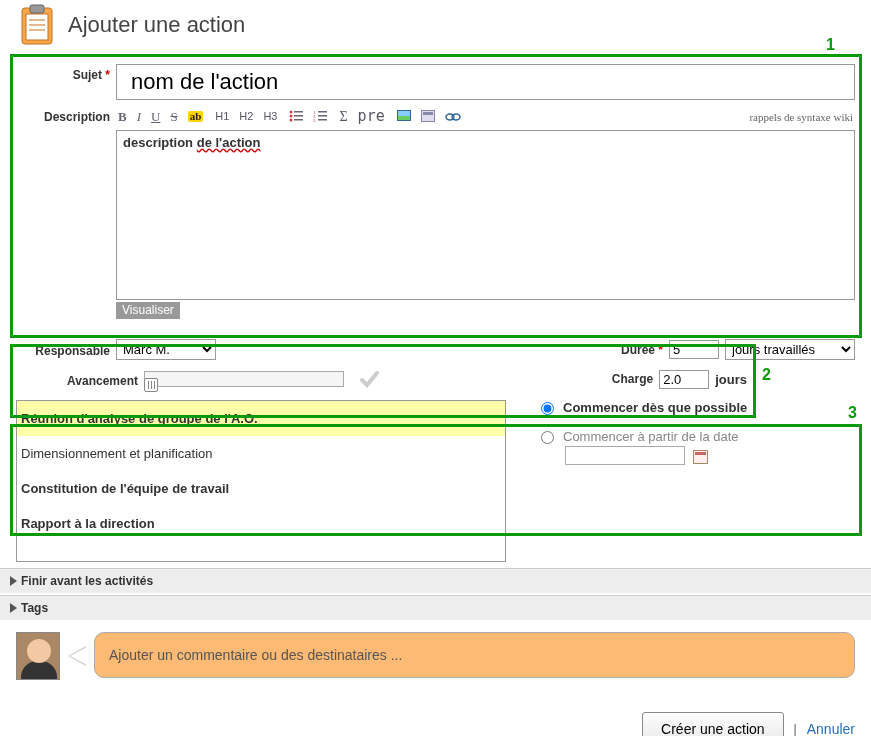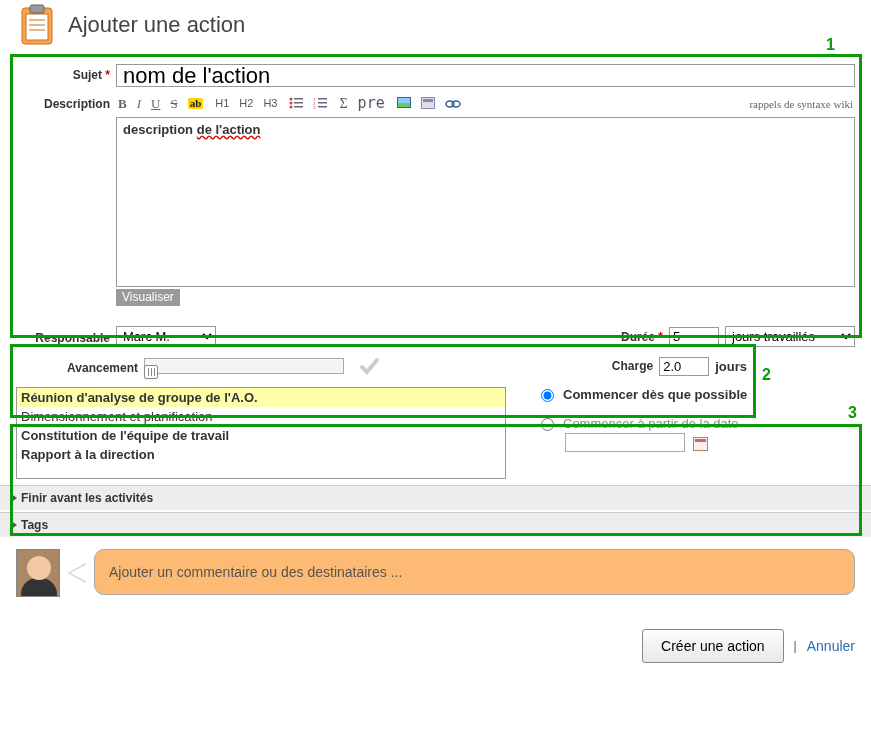--- a/index.html
+++ b/index.html
@@ -50,23 +50,23 @@
     text-align: right;
     padding-right: 6px;
     font-weight: bold;
     padding-top: 4px;
     line-height: 1.25;
   }
   .req { color: #c00; }
   .subject-input {
     flex: 1;
     border: 1px solid #999;
-    padding: 4px 6px;
+    padding: 4px 14px;
     font-size: 22px;
-    height: 23px;
+    height: 36px;
     font-family: inherit;
   }
   .editor-wrap {
     flex: 1;
   }
   .toolbar {
     display: flex;
     align-items: center;
     gap: 12px;
     padding: 3px 2px 6px 2px;
@@ -182,21 +182,21 @@
     padding: 4px 12px 4px 16px;
   }
   .deps-row .label { width: 100px; }
   .deps-list {
     width: 490px;
     border: 1px solid #999;
     background: #fff;
     font-size: 13px;
   }
   .deps-list .item {
-    padding: 2px 4px;
+    padding: 10px 4px;
     cursor: pointer;
   }
   .deps-list .item.sel-it { background: #ffffaa; font-weight: bold;}
   .deps-list .item.bold { font-weight: bold; }
   .deps-right {
     flex: 1;
     padding: 0 4px 0 30px;
     font-size: 13px;
   }
   .radio-row { display:flex; align-items:flex-start; margin-bottom: 14px; gap:6px;}

